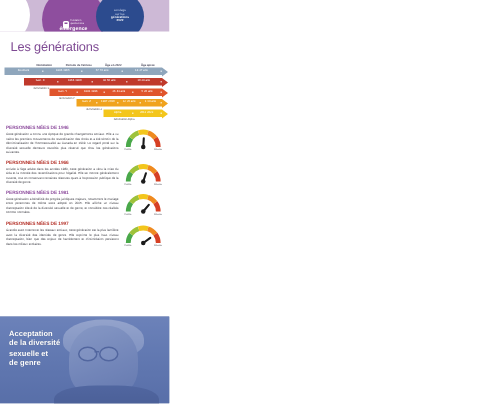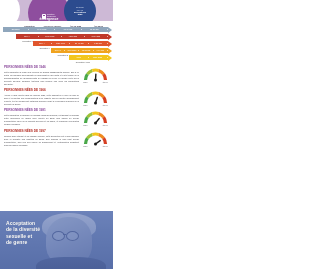--- a/index.html
+++ b/index.html
@@ -96,20 +96,21 @@
     <div class="badge-circle">
       <div class="badge-txt">
         <span>sondage</span><br>
         <span>sur les</span><br>
         <b>générations</b><br>
         <b>2022</b>
       </div>
     </div>
   </div>
 
+  <div class="title">Les générations</div>
 
   <div class="timeline">
     <div class="tl-head">
       <div class="sp"></div>
       <div class="th">Nomination</div>
       <div class="th">Période de l'arrivée</div>
       <div class="th">Âge en 2022</div>
       <div class="th">Âge après</div>
     </div>
     <div id="bars">

